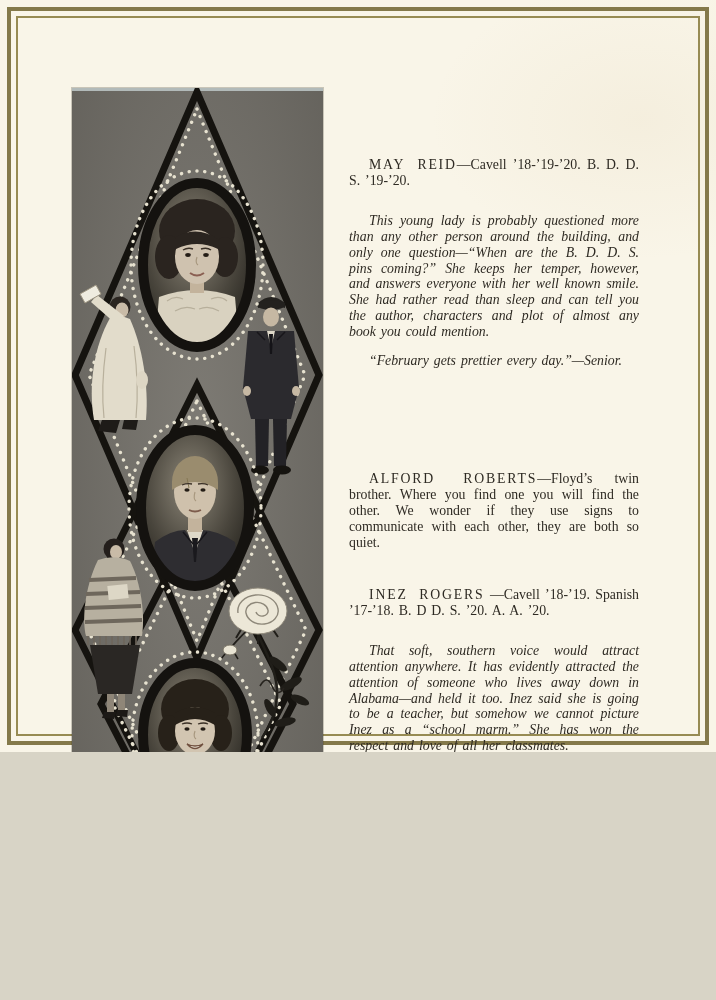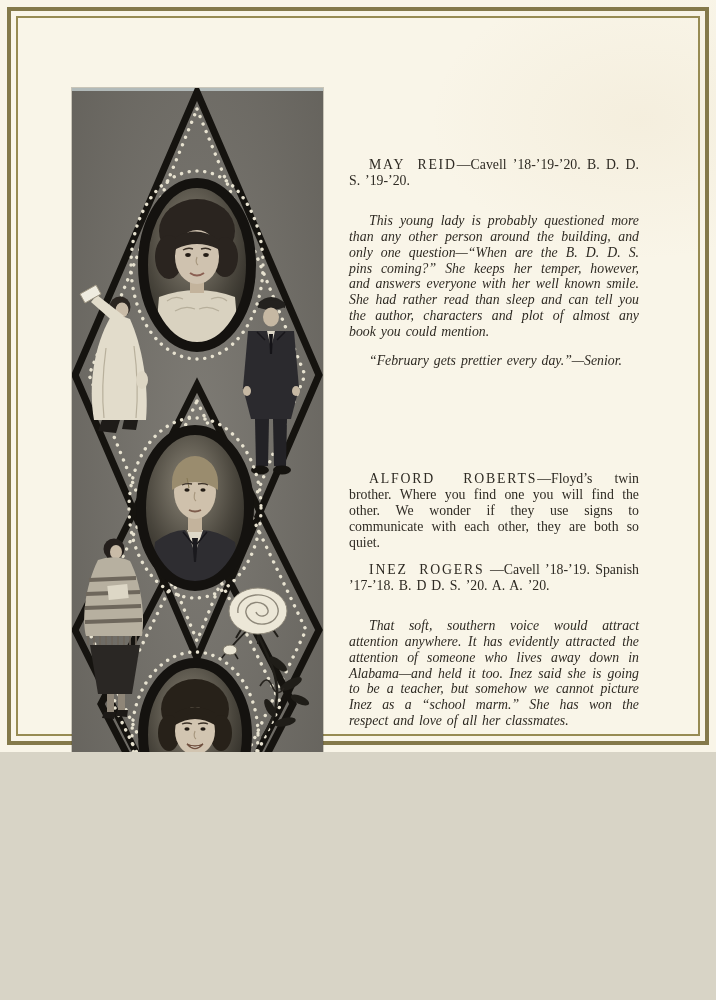--- a/index.html
+++ b/index.html
@@ -28,21 +28,21 @@
   .photo-panel svg{display:block;}
   .text-col{
     position:absolute;left:349px;top:0;width:290px;
     font-size:13.8px;line-height:15.9px;
   }
   .entry{position:absolute;left:0;width:290px;}
   .entry p{margin:0;text-align:justify;text-indent:20px;word-spacing:1.5px;}
   .entry p + p{margin-top:24px;font-style:italic;}
   .entry .quote{margin-top:13px;font-style:italic;}
   .entry .name{letter-spacing:1.8px;word-spacing:6px;}
-  .e1{top:157px;} .e2{top:431px;margin-top:40px;} .e3{top:562px;}
+  .e1{top:157px;} .e2{top:431px;margin-top:40px;} .e3{top:587px;}
 </style>
 </head>
 <body>
 
 <div class="page">
   <div class="frame-outer"></div>
   <div class="frame-inner"></div>
 
   <div class="photo-panel">
     <svg width="251" height="807" viewBox="0 0 251 807">

